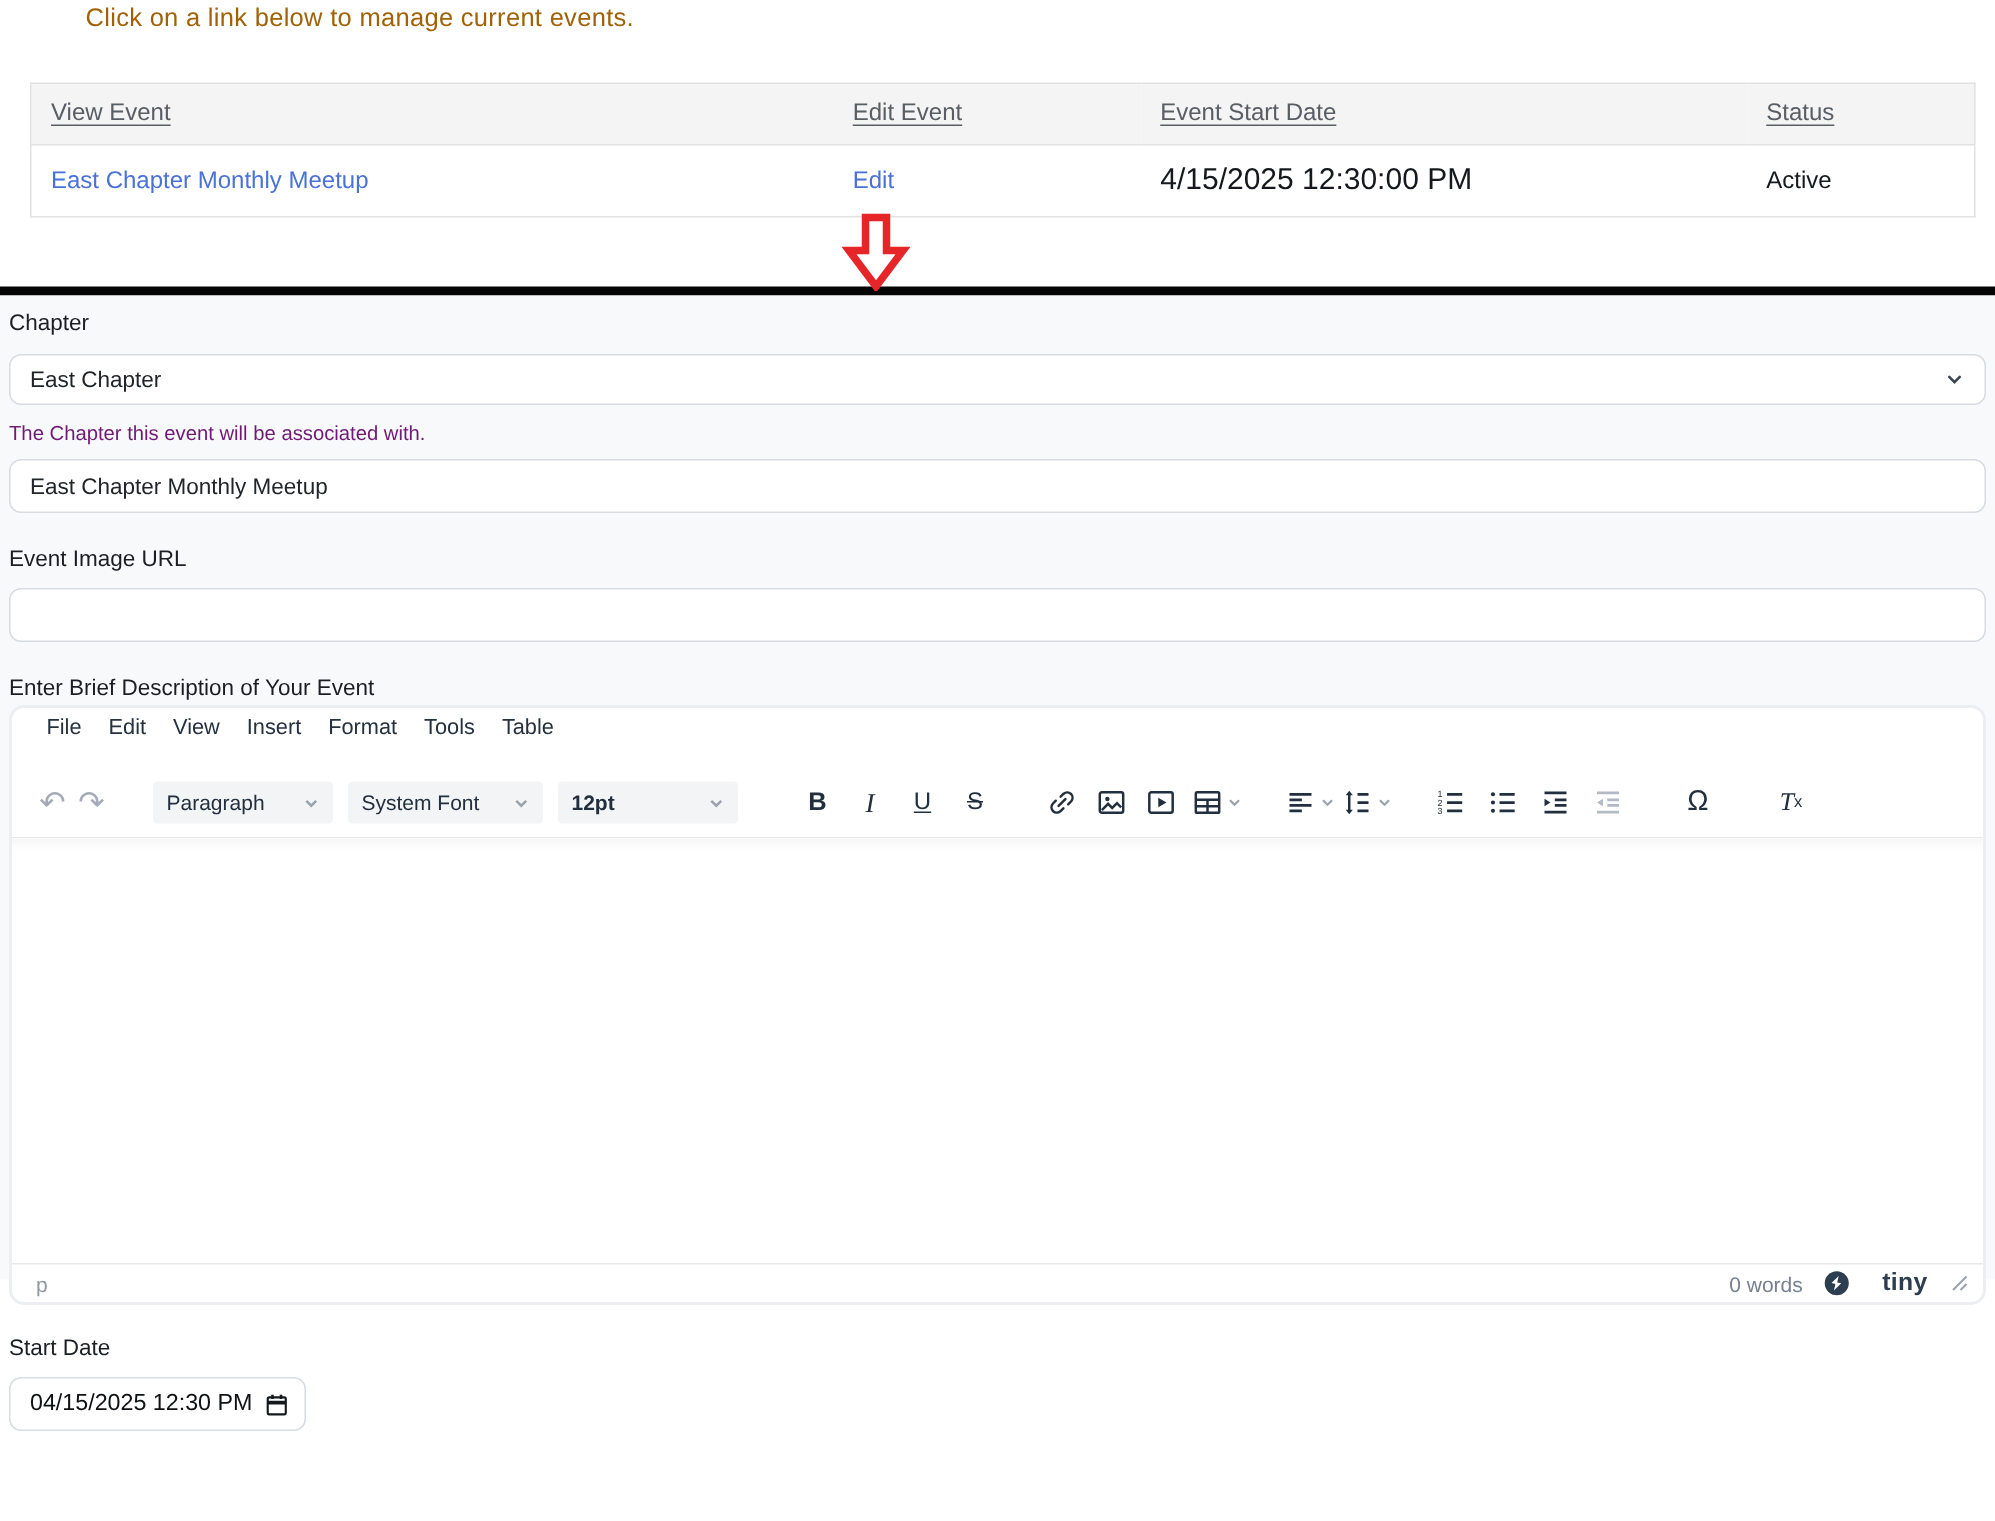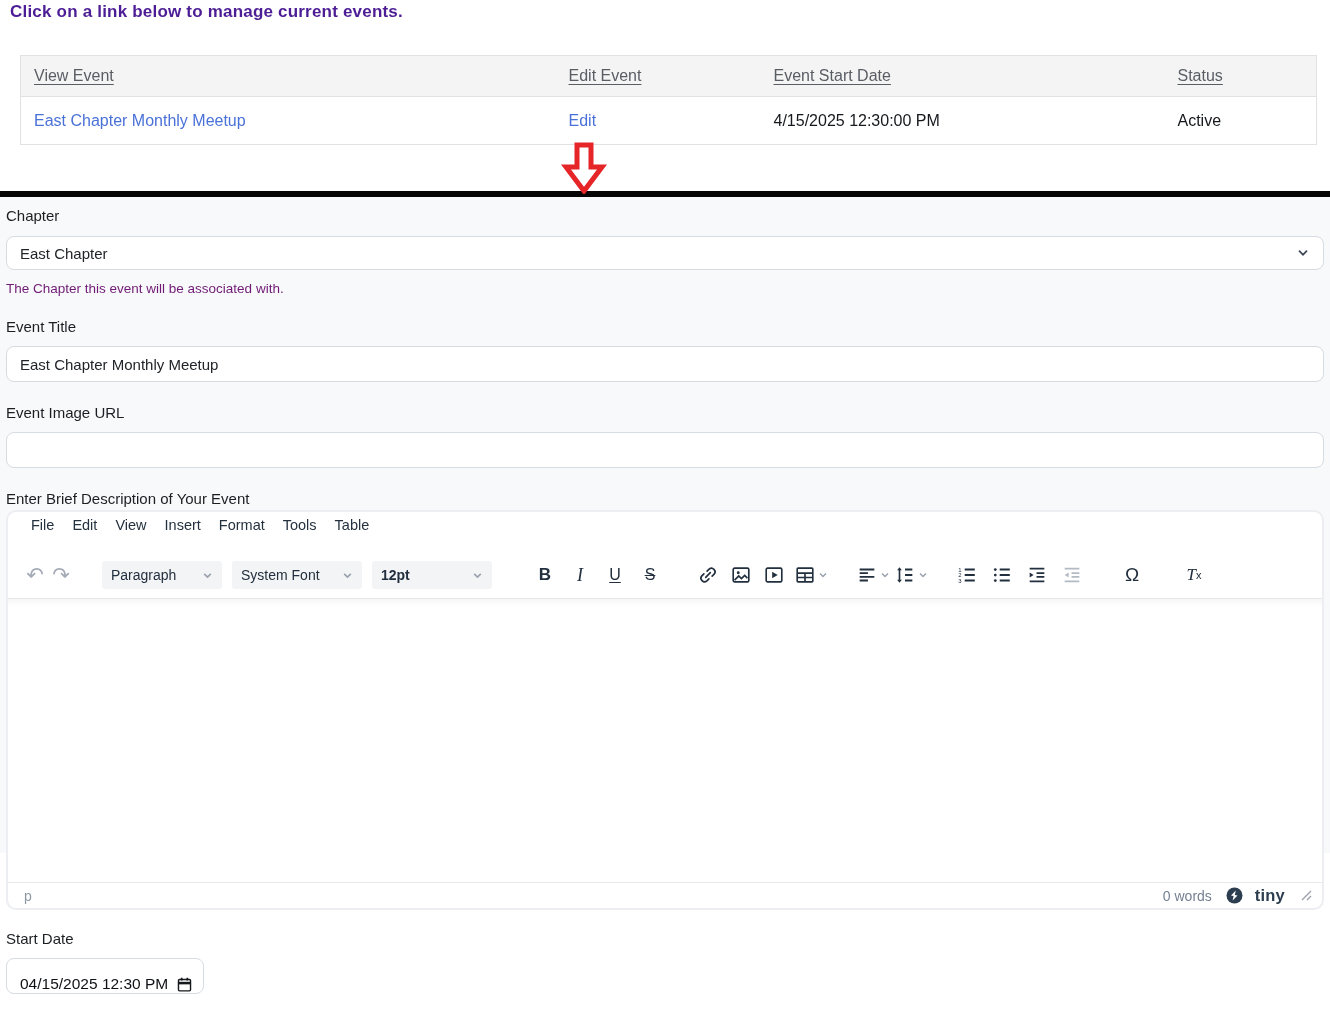--- a/index.html
+++ b/index.html
@@ -2,31 +2,31 @@
 <html><head>
 <meta charset="utf-8">
 <style>
   * { box-sizing: border-box; margin: 0; padding: 0; }
   html,body { width: 1330px; height: 1014px; background:#fff; overflow:hidden;
     font-family: "Liberation Sans", "DejaVu Sans", sans-serif; }
   .page { position: relative; width: 1330px; height: 1014px; }
 
   
   .top-section { background:#fff; }
-  .instruction { padding: 2px 10px 0 10px; font-size: 17px; font-weight: 700; color:#4c1d95; letter-spacing:.2px; }
+  .instruction { padding: 2px 10px 0 10px; font-size: 17px; font-weight: 400; color:#a16207; letter-spacing:.2px;margin-left:47px; }
   .table-wrap { margin: 33px 13px 0 20px; }
   table.events { width: 100%; border-collapse: collapse; border: 1px solid #e2e2e2; font-size: 16px; }
   table.events thead tr { background: #f4f4f4; padding-left: 36px; }
   table.events th { text-align: left; font-weight: 400; color: #595d64; padding: 10px 13px; height: 41px;
     border-bottom: 1px solid #e2e2e2; }
   table.events th .th-link { text-decoration: underline; text-underline-offset: 3px; cursor: pointer; }
   table.events td { padding: 12px 13px; height: 48px; color: #15181c; background:#fff; }
   .col-view { width: 535px; } .col-edit { width: 205px; } .col-date { width: 404px; } .col-status { width: auto; }
   a.link { color: #4a71d8; text-decoration: none; cursor: pointer; }
-  td.date-cell { font-size: 16px; }
+  td.date-cell { font-size: 20px; }
 
   
   .red-arrow { position: absolute; left: 561px; top: 142px; width: 46px; height: 52px; z-index: 5; }
   .black-divider { margin-top: 46px; height: 6px; background: #050505; width: 100%; }
 
   
   .form-section { background: #f8f9fa; padding: 10px 6px 18px 6px; height: 656px; }
   .field-label { font-size: 15px; color: #1b1f23; line-height: 18px; }
   .mt-gap { margin-top: 22px; }
   .control { margin-top: 11px; width: 100%; height: 34px; background: #fff; border: 1px solid #d7dce1;
@@ -61,27 +61,27 @@
   .b-strike { text-decoration: line-through; font-size: 16px; }
   .b-omega { font-size: 19px; }
   .b-clearfmt { font-family: "Liberation Serif", serif; font-style: italic; font-size: 17px; }
   .b-clearfmt sub { font-style: normal; font-size: 11px; font-family: "Liberation Sans", sans-serif; }
   .chev { margin-left: 2px; display:flex; }
   .edit-area { flex: 1; background: #fff; box-shadow: inset 0 10px 9px -9px rgba(0,0,0,.07); cursor: text; }
   .statusbar { height: 26px; border-top: 1px solid #e6e8ec; display: flex; align-items: center; padding: 0 8px 0 16px;
     font-size: 14px; color: #8f98a3; }
   .sb-right { margin-left: auto; display: flex; align-items: center; gap: 14px; }
   .wordcount { color: #768093; }
-  .brand { display: flex; align-items: center; gap: 12px; cursor: pointer; }
+  .brand { display: flex; align-items: center; gap: 22px; cursor: pointer; }
   .brand-text { font-weight: 800; font-size: 16.5px; color: #2d3e50; letter-spacing: .2px; }
   .resize-handle { cursor: nwse-resize; display:flex; padding: 2px; }
 
   
   .date-control { margin-top: 10px; width: 198px; height: 36px; background: #fff; border: 1px solid #d7dce1;
-    border-radius: 8px; display: inline-flex; align-items: flex-end; gap: 5px; padding: 0 10px 0 13px;
+    border-radius: 8px; display: inline-flex; align-items: center; gap: 5px; padding: 0 10px 0 13px;
     font-size: 15.5px; color: #0f1114; cursor: text; }
   .date-control .cal { margin-left: auto; display: flex; }
 </style>
 </head>
 <body>
 
 <div class="page">
 
   <div class="top-section">
     <div class="instruction">Click on a link below to manage current events.</div>
@@ -118,21 +118,20 @@
 
     <div class="field-label">Chapter</div>
     <div class="control select">
       <span>East Chapter</span>
       <svg width="14" height="14" viewBox="0 0 14 14" fill="none" stroke="#3c4653" stroke-width="1.7" stroke-linecap="round">
           <path d="M3.5 5.2 L7 8.8 L10.5 5.2"></path>
         </svg>
     </div>
     <div class="helper">The Chapter this event will be associated with.</div>
 
-    <div class="field-label mt-gap">Event Title</div>
     <input class="text-input" type="text" value="East Chapter Monthly Meetup" style="">
 
     <div class="field-label mt-gap">Event Image URL</div>
     <input class="text-input" type="text" style="">
 
     <div class="field-label mt-gap">Enter Brief Description of Your Event</div>
 
     
     <div class="editor">
       <div class="menubar">

